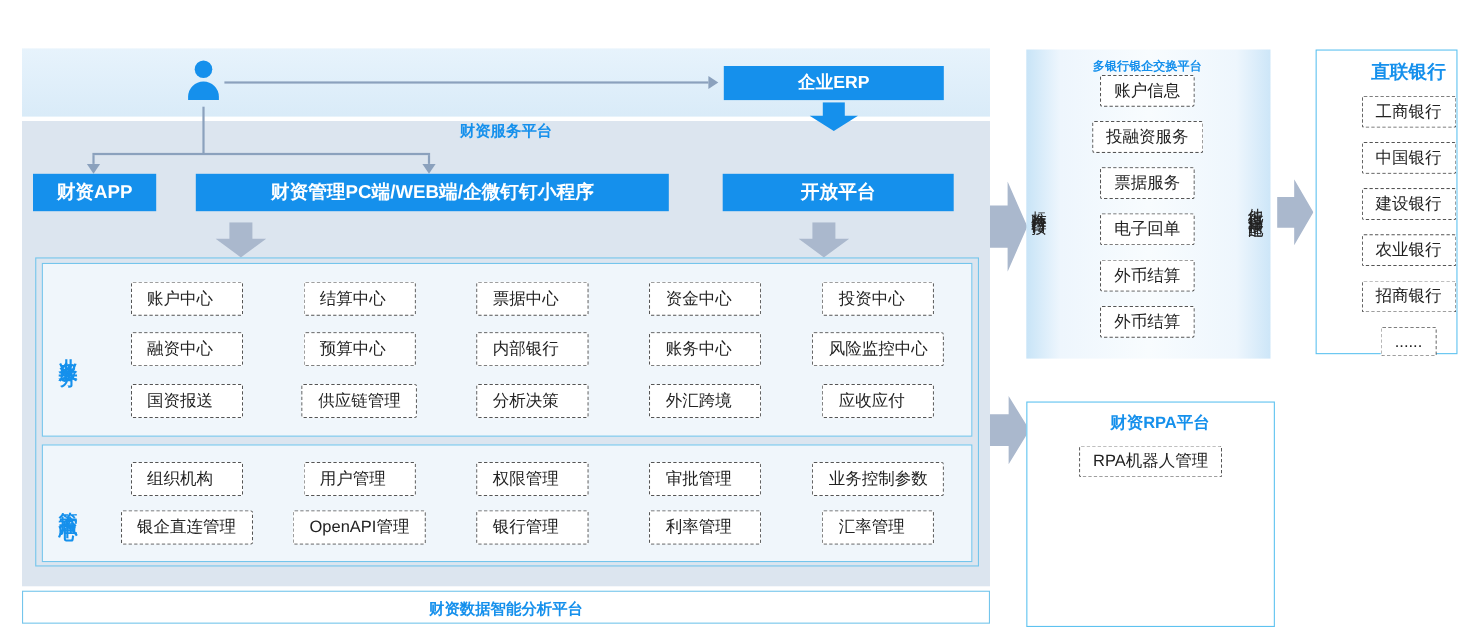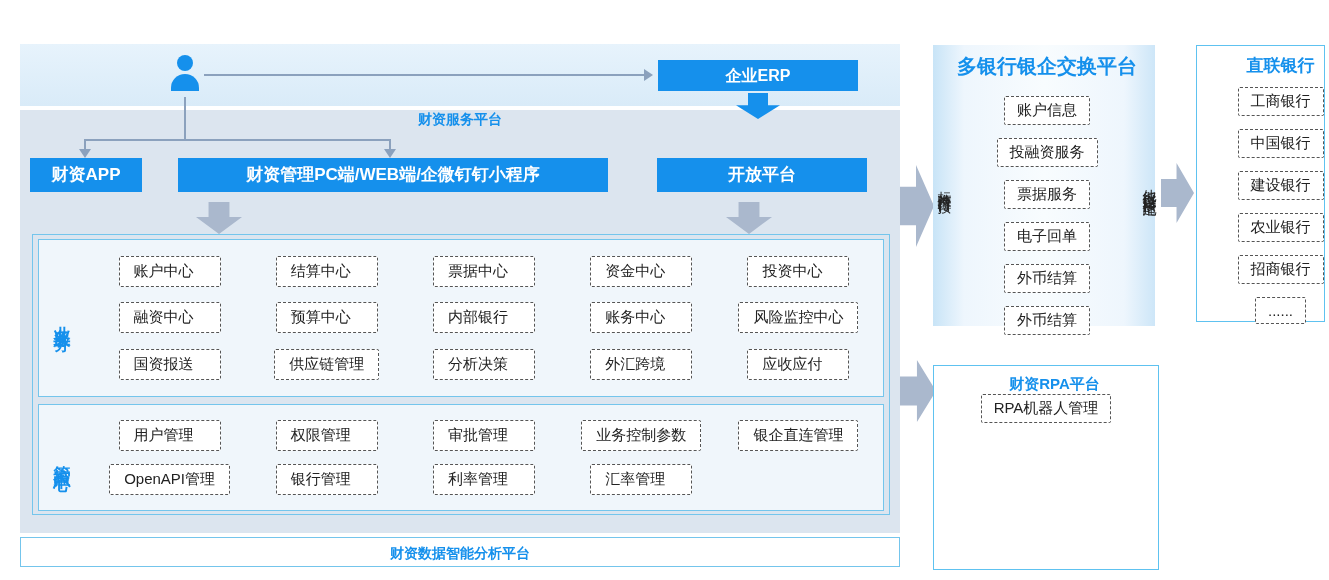--- a/index.html
+++ b/index.html
@@ -61,34 +61,34 @@
   
   .exchange-panel{position:absolute;left:933px;top:45px;width:222px;height:281px;
        background:linear-gradient(90deg,#c8e4f7 0%,#eef6fd 14%,#f8fcfe 50%,#eef6fd 86%,#cde6f8 100%);
        display:flex;box-sizing:border-box;}
   .side-strip{display:flex;align-items:center;justify-content:center;
        writing-mode:vertical-lr;text-orientation:upright;color:#222;font-size:14px;
        font-weight:500;letter-spacing:2px;}
   .strip-l{width:24px;}
   .strip-r{width:26px;}
   .exchange-center{flex:1;display:flex;flex-direction:column;align-items:center;padding-top:6px;}
-  .panel-title{color:#1590ec;font-weight:bold;font-size:20px;margin:2px 0 16px;white-space:nowrap;text-align:right;}
+  .panel-title{color:#1590ec;font-weight:bold;font-size:11px;margin:2px 0 0;white-space:nowrap;text-align:right;}
   .stack-item{border:1px dashed #555;background:#fff;border-radius:2px;padding:4px 12px;
        font-size:15px;color:#222;white-space:nowrap;margin-bottom:13px;text-align:center;}
 
   .banks-panel{position:absolute;left:1196px;top:45px;width:129px;height:277px;background:#fff;
        border:1px solid #5ec2f0;box-sizing:border-box;display:flex;flex-direction:column;
        align-items:center;padding-top:6px;padding-left:40px;}
   .banks-title{color:#1590ec;font-weight:bold;font-size:17px;margin:2px 0 10px;}
 
   .rpa-panel{position:absolute;left:933px;top:365px;width:226px;height:205px;background:#fff;
        border:1px solid #5ec2f0;box-sizing:border-box;display:flex;flex-direction:column;
        align-items:center;}
   .rpa-title{color:#1590ec;font-weight:bold;font-size:15px;margin-top:9px;padding-left:17px;}
-  .rpa-item1{margin-top:0;margin-bottom:0;}
+  .rpa-item1{margin-top:11px;margin-bottom:0;}
   .rpa-item2{margin-top:82px;margin-bottom:0;}
 </style>
 </head>
 <body>
 
 <div class="canvas">
 
   <div class="top-strip"></div>
   <div class="main-panel"></div>
 
@@ -150,20 +150,21 @@
       <div class="cell">供应链管理</div>
       <div class="cell">分析决策</div>
       <div class="cell">外汇跨境</div>
       <div class="cell">应收应付</div>
     </div>
   </div>
 
   <div class="section-box ctl-box">
     <div class="v-label">管控中心</div>
     <div class="cell-grid">
+      <div class="cell">组织机构</div>
       <div class="cell">用户管理</div>
       <div class="cell">权限管理</div>
       <div class="cell">审批管理</div>
       <div class="cell">业务控制参数</div>
       <div class="cell">银企直连管理</div>
       <div class="cell">OpenAPI管理</div>
       <div class="cell">银行管理</div>
       <div class="cell">利率管理</div>
       <div class="cell">汇率管理</div>
     </div>

